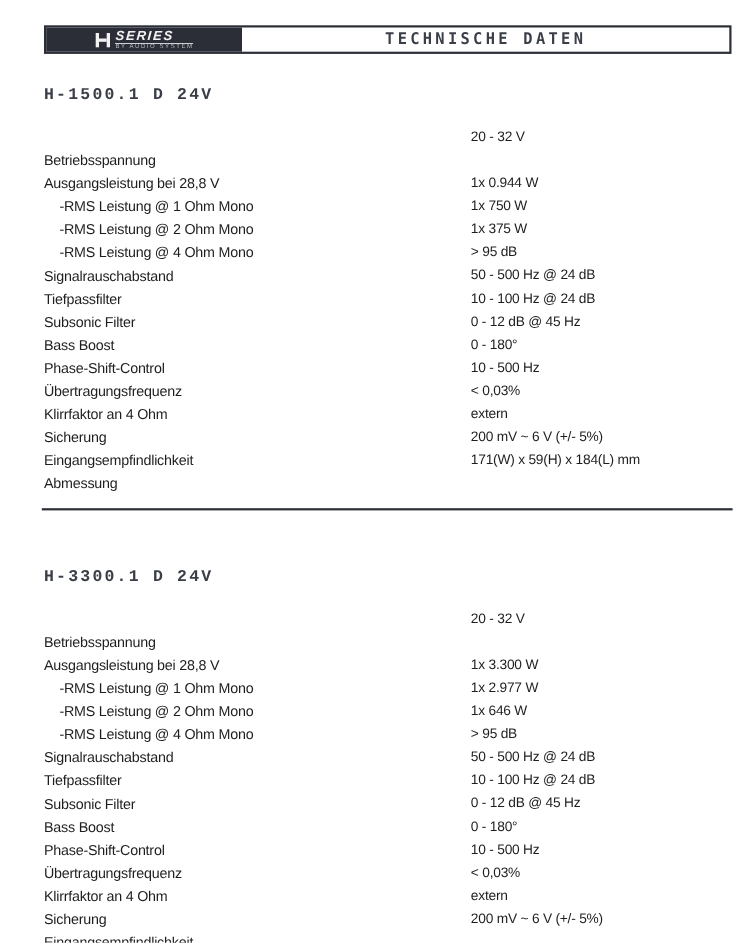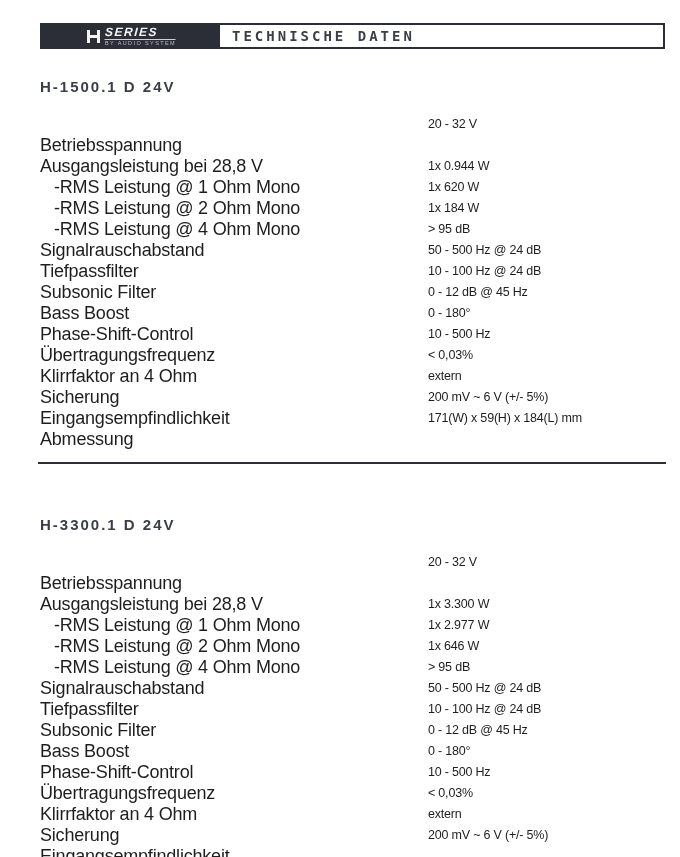--- a/index.html
+++ b/index.html
@@ -40,45 +40,45 @@
     font-size:12px; font-weight:bold; font-style:italic;
     letter-spacing:1.5px; color:#f2f2f3;
     border-bottom:1px solid #cfd1d5; padding-bottom:1px;
     transform:skewX(-4deg);
   }
   .logo-sub{
     font-size:5.5px; letter-spacing:1.4px; color:#b9bcc2; margin-top:1px;
     white-space:nowrap;
   }
   .title-box{
-    flex:1; display:flex; align-items:center; justify-content:flex-start;margin-left:12px;
+    flex:1; display:flex; align-items:center; justify-content:center;
   }
   .header-title{
     font-family:"DejaVu Sans Mono", monospace;
     font-size:14px; font-weight:bold; letter-spacing:3px;
     color:var(--title); transform:scaleY(1.05); white-space:nowrap;
   }
 
   
   .section{ position:absolute; left:40px; width:625px; }
   .section-1{ top:78px; }
   .section-2{ top:516px; }
   .section-title{
-    font-family:Liberation Sans, sans-serif;
+    font-family:Liberation Mono, monospace;
     font-size:15px; font-weight:bold; letter-spacing:2px;
     color:var(--title); white-space:nowrap;
   }
   .spec-rows{ margin-top:18px; }
   .spec-row{
     display:flex; height:21px; align-items:center;
   }
   .spec-row.indent .spec-label{ padding-left:14px; }
   .spec-label{
     width:388px; flex:none;
-    font-size:18px; letter-spacing:-0.2px; color:var(--text);
+    font-size:13px; letter-spacing:-0.2px; color:var(--text);
     white-space:nowrap;
     margin-top:44px;
   }
   .spec-value{
     flex:1; font-size:12.5px; letter-spacing:-0.2px; color:var(--text);
     white-space:nowrap;
   }
 
   
   .divider{
@@ -115,25 +115,25 @@
       <div class="spec-row">
         <div class="spec-label">Ausgangsleistung bei 28,8 V</div>
         <div class="spec-value"></div>
       </div>
       <div class="spec-row indent">
         <div class="spec-label">-RMS Leistung @ 1 Ohm Mono</div>
         <div class="spec-value">1x 0.944 W</div>
       </div>
       <div class="spec-row indent">
         <div class="spec-label">-RMS Leistung @ 2 Ohm Mono</div>
-        <div class="spec-value">1x 620 W</div>
+        <div class="spec-value">1x 750 W</div>
       </div>
       <div class="spec-row indent">
         <div class="spec-label">-RMS Leistung @ 4 Ohm Mono</div>
-        <div class="spec-value">1x 184 W</div>
+        <div class="spec-value">1x 375 W</div>
       </div>
       <div class="spec-row">
         <div class="spec-label">Signalrauschabstand</div>
         <div class="spec-value">&gt; 95 dB</div>
       </div>
       <div class="spec-row">
         <div class="spec-label">Tiefpassfilter</div>
         <div class="spec-value">50 - 500 Hz @ 24 dB</div>
       </div>
       <div class="spec-row">

